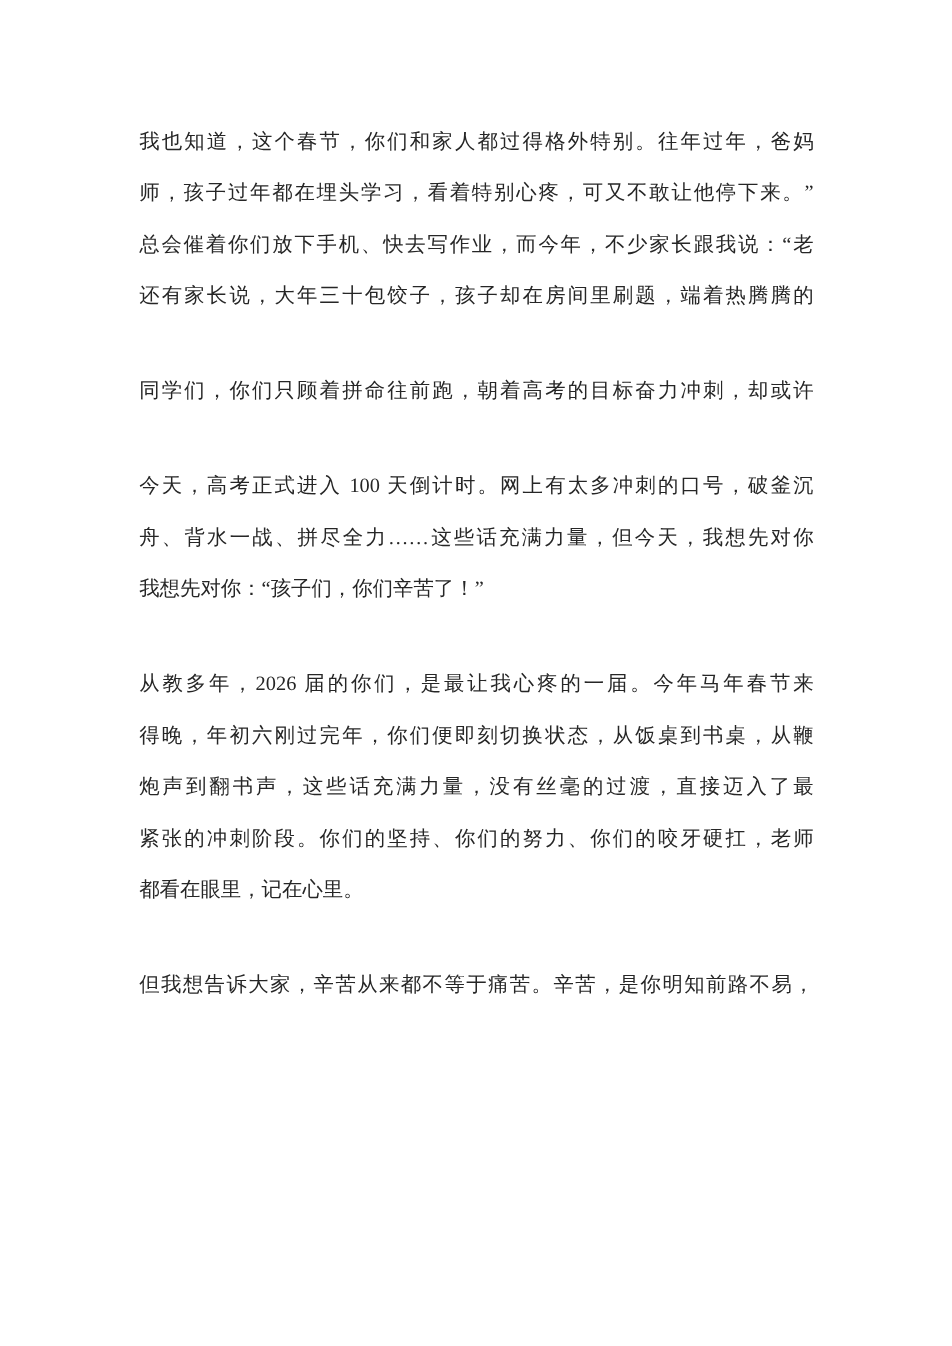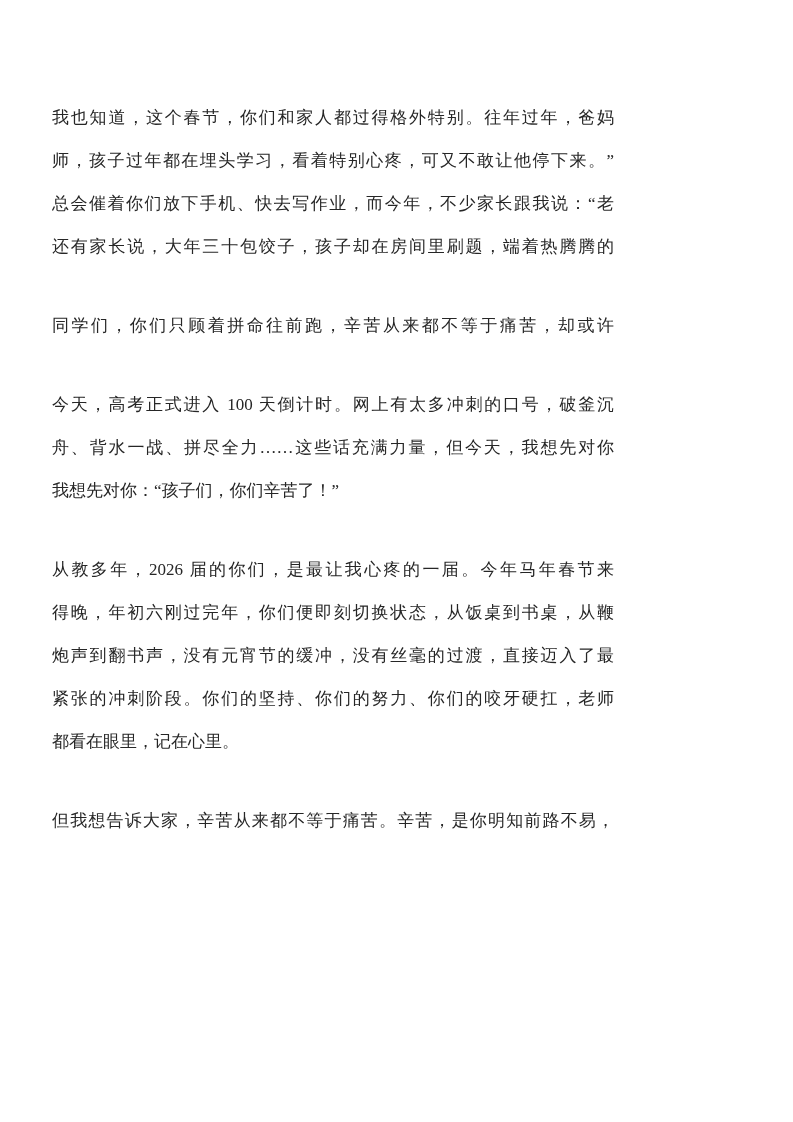--- a/index.html
+++ b/index.html
@@ -10,21 +10,21 @@
   body {
     width: 793px;
     height: 1122px;
     overflow: hidden;
     font-family: "Liberation Serif", "DejaVu Serif", serif;
   }
   .page {
     box-sizing: border-box;
     width: 793px;
     height: 1122px;
-    padding: 96px 113px 0 52px;
+    padding: 96px 113px 0 116px;
     background: #ffffff;
   }
   .doc-body {
     width: 562px;
     font-size: 17px;
     color: #262626;
   }
   .paragraph {
     margin: 0 0 36px 0;
   }
@@ -48,31 +48,31 @@
 
 <main class="page">
   <div class="doc-body">
       <div class="paragraph">
         <div class="line">我也知道，这个春节，你们和家人都过得格外特别。往年过年，爸妈</div>
         <div class="line">师，孩子过年都在埋头学习，看着特别心疼，可又不敢让他停下来。”</div>
         <div class="line">总会催着你们放下手机、快去写作业，而今年，不少家长跟我说：“老</div>
         <div class="line">还有家长说，大年三十包饺子，孩子却在房间里刷题，端着热腾腾的</div>
       </div>
       <div class="paragraph">
-        <div class="line">同学们，你们只顾着拼命往前跑，辛苦从来都不等于痛苦，却或许</div>
+        <div class="line">同学们，你们只顾着拼命往前跑，朝着高考的目标奋力冲刺，却或许</div>
       </div>
       <div class="paragraph">
         <div class="line">今天，高考正式进入 100 天倒计时。网上有太多冲刺的口号，破釜沉</div>
         <div class="line">舟、背水一战、拼尽全力……这些话充满力量，但今天，我想先对你</div>
         <div class="line last">我想先对你：“孩子们，你们辛苦了！”</div>
       </div>
       <div class="paragraph">
         <div class="line">从教多年，2026 届的你们，是最让我心疼的一届。今年马年春节来</div>
         <div class="line">得晚，年初六刚过完年，你们便即刻切换状态，从饭桌到书桌，从鞭</div>
-        <div class="line">炮声到翻书声，没有元宵节的缓冲，没有丝毫的过渡，直接迈入了最</div>
+        <div class="line">炮声到翻书声，这些话充满力量，没有丝毫的过渡，直接迈入了最</div>
         <div class="line">紧张的冲刺阶段。你们的坚持、你们的努力、你们的咬牙硬扛，老师</div>
         <div class="line last">都看在眼里，记在心里。</div>
       </div>
       <div class="paragraph">
         <div class="line">但我想告诉大家，辛苦从来都不等于痛苦。辛苦，是你明知前路不易，</div>
       </div>
     </div>
 </main>
 
 </body></html>

